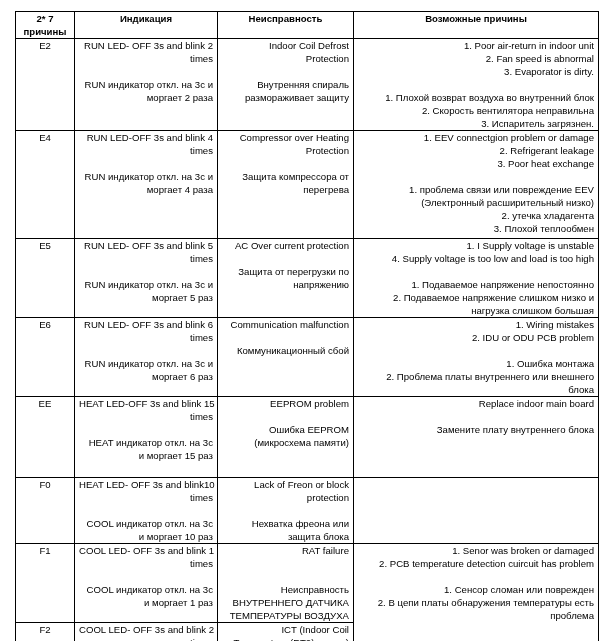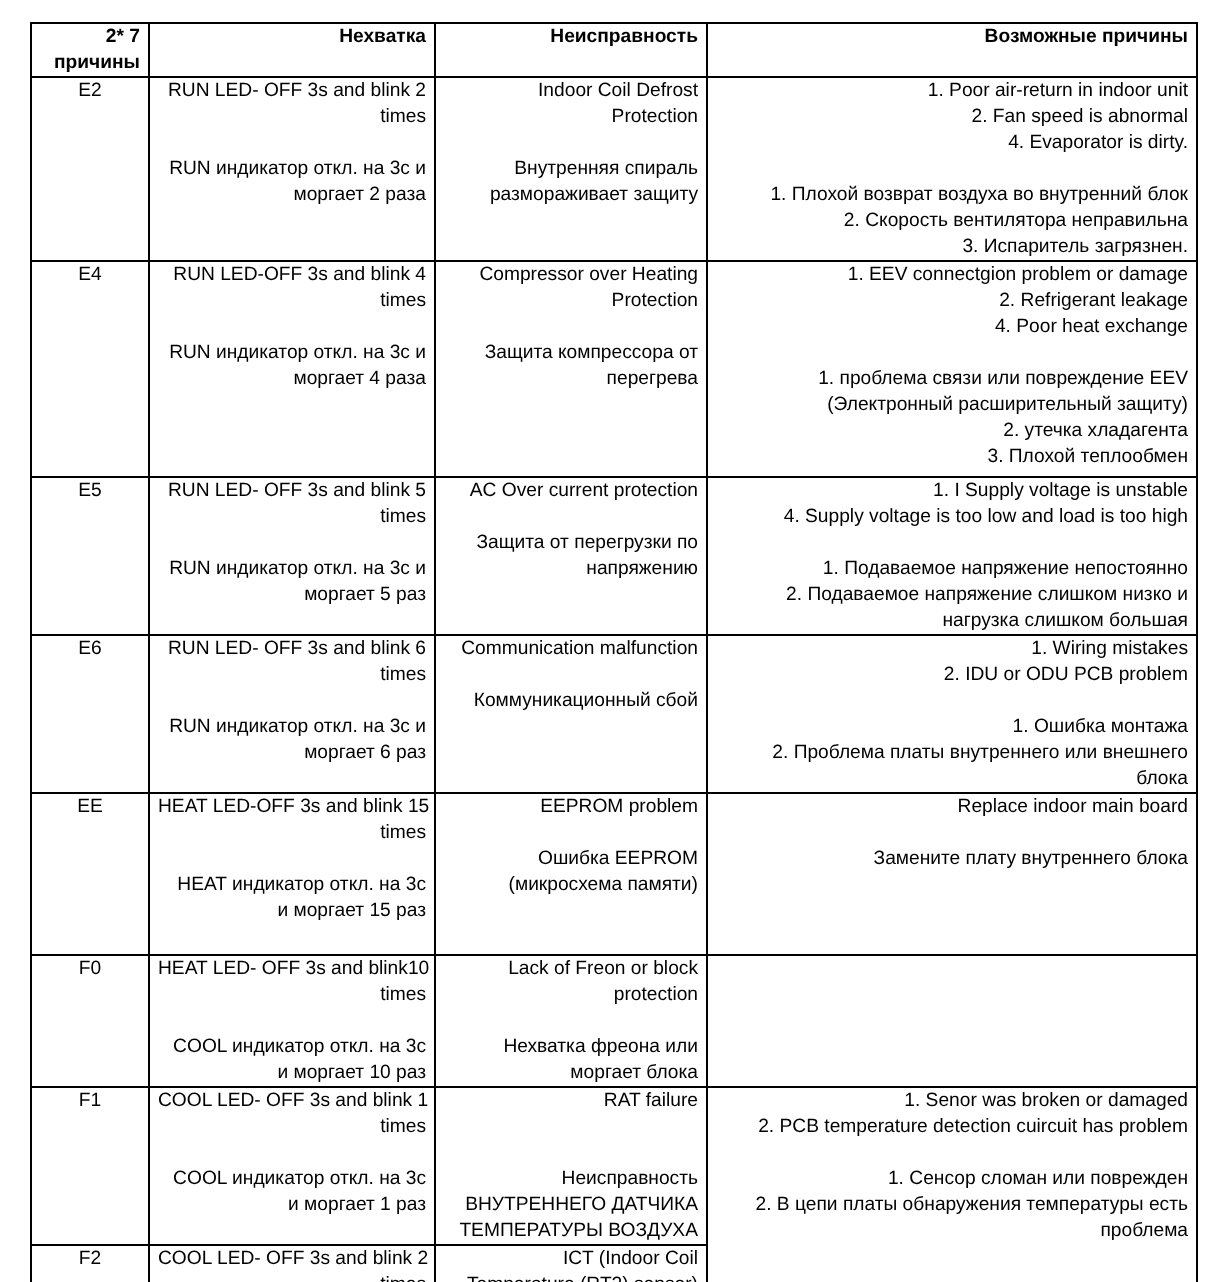--- a/index.html
+++ b/index.html
@@ -12,21 +12,21 @@
     font-size: 9.6px; line-height: 13px;
   }
   table.err td, table.err th {
     border: 1.3px solid #000;
     vertical-align: top;
     padding: 0 4px;
     text-align: right;
     font-weight: normal;
     overflow: hidden;
   }
-  table.err th { font-weight: bold; }
+  table.err th { font-weight: bold; text-align: center; }
   td.code { text-align: center !important; }
   .line { display: block; white-space: nowrap; }
   .blank { display: block; height: 13px; }
   col.c1 { width: 59px; }
   col.c2 { width: 143px; }
   col.c3 { width: 136px; }
   col.c4 { width: 245px; }
   tr.hdr { height: 26px; }
 </style>
 </head>
@@ -38,21 +38,21 @@
       <col class="c2">
       <col class="c3">
       <col class="c4">
     </colgroup>
   <thead>
     <tr class="hdr">
       <th>
         <span class="line">2* 7</span>
         <span class="line">причины</span>
       </th>
-      <th>Нехватка</th>
+      <th>Индикация</th>
       <th>Неисправность</th>
       <th>Возможные причины</th>
     </tr>
   </thead>
   <tbody id="tbody">
       <tr style="height: 90px; margin-top: 33px;">
         <td class="code">E2</td>
         <td>
           <span class="line">RUN LED- OFF 3s and blink 2</span>
           <span class="line">times</span>
@@ -63,21 +63,21 @@
         <td>
           <span class="line">Indoor Coil Defrost</span>
           <span class="line">Protection</span>
           <span class="blank"></span>
           <span class="line">Внутренняя спираль</span>
           <span class="line">размораживает защиту</span>
         </td>
         <td>
           <span class="line">1. Poor air-return in indoor unit</span>
           <span class="line">2. Fan speed is abnormal</span>
-          <span class="line">4. Evaporator is dirty.</span>
+          <span class="line">3. Evaporator is dirty.</span>
           <span class="blank"></span>
           <span class="line">1. Плохой возврат воздуха во внутренний блок</span>
           <span class="line">2. Скорость вентилятора неправильна</span>
           <span class="line">3. Испаритель загрязнен.</span>
         </td>
       </tr>
       <tr style="height: 108px;">
         <td class="code">E4</td>
         <td>
           <span class="line">RUN LED-OFF 3s and blink 4</span>
@@ -89,24 +89,24 @@
         <td>
           <span class="line">Compressor over Heating</span>
           <span class="line">Protection</span>
           <span class="blank"></span>
           <span class="line">Защита компрессора от</span>
           <span class="line">перегрева</span>
         </td>
         <td>
           <span class="line">1. EEV connectgion problem or damage</span>
           <span class="line">2. Refrigerant leakage</span>
-          <span class="line">4. Poor heat exchange</span>
+          <span class="line">3. Poor heat exchange</span>
           <span class="blank"></span>
           <span class="line">1. проблема связи или повреждение EEV</span>
-          <span class="line">(Электронный расширительный защиту)</span>
+          <span class="line">(Электронный расширительный низко)</span>
           <span class="line">2. утечка хладагента</span>
           <span class="line">3. Плохой теплообмен</span>
         </td>
       </tr>
       <tr style="height: 76px; margin-top: 21px;">
         <td class="code">E5</td>
         <td>
           <span class="line">RUN LED- OFF 3s and blink 5</span>
           <span class="line">times</span>
           <span class="blank"></span>
@@ -179,21 +179,21 @@
           <span class="line">times</span>
           <span class="blank"></span>
           <span class="line">COOL индикатор откл. на 3с</span>
           <span class="line">и моргает 10 раз</span>
         </td>
         <td>
           <span class="line">Lack of Freon or block</span>
           <span class="line">protection</span>
           <span class="blank"></span>
           <span class="line">Нехватка фреона или</span>
-          <span class="line">моргает блока</span>
+          <span class="line">защита блока</span>
         </td>
         <td></td>
       </tr>
       <tr style="height: 65px;">
         <td class="code">F1</td>
         <td>
           <span class="line">COOL LED- OFF 3s and blink 1</span>
           <span class="line">times</span>
           <span class="blank"></span>
           <span class="line">COOL индикатор откл. на 3с</span>

